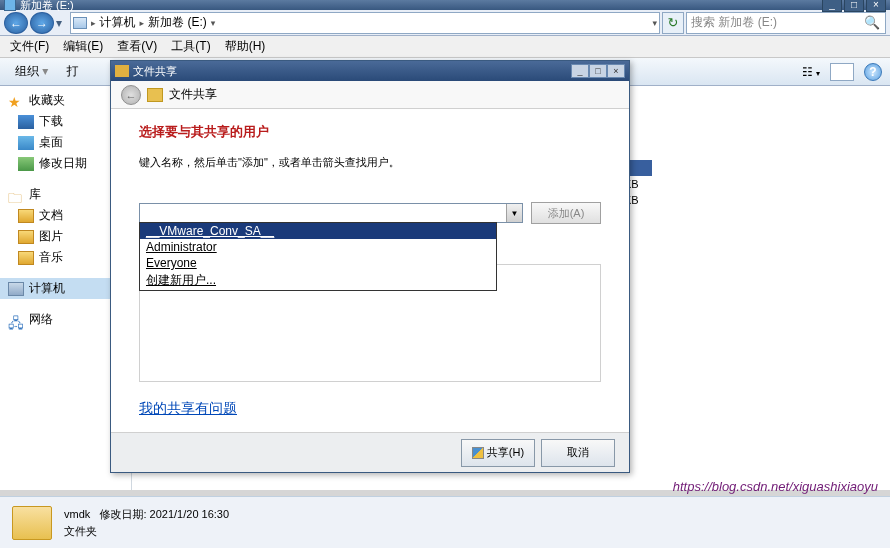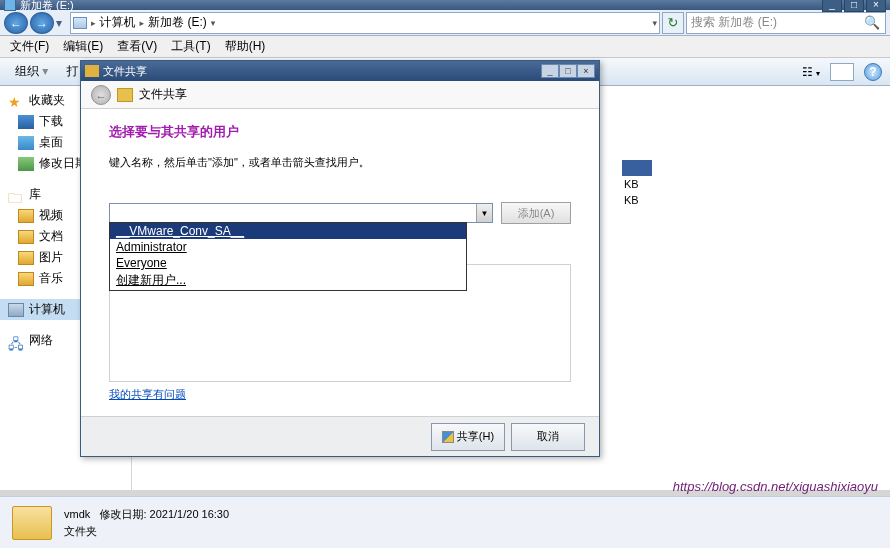--- a/index.html
+++ b/index.html
@@ -50,41 +50,41 @@
 .filebox { position: absolute; left: 490px; top: 74px; width: 140px; }
 .fileentry { display: flex; align-items: center; gap: 4px; padding: 2px; font-size: 11px; }
 .fileentry.selbg { background: #385f9e; color: #fff; width: 30px; height: 16px; }
 
 .statusbar { position: absolute; left: 0; bottom: 0; width: 100%; height: 52px; background: #eef2f8; border-top: 1px solid #c0d0e0; display: flex; align-items: center; padding: 4px 12px; gap: 12px; }
 .statusbar .fldr { width: 40px; height: 34px; background: linear-gradient(#f8e0a0,#e8c050); border: 1px solid #c89820; border-radius: 2px; }
 .statusbar .meta { font-size: 11px; line-height: 1.5; }
 .watermark { position: absolute; right: 12px; bottom: 54px; color: #701a75; font-size: 13px; font-style: italic; }
 
 
-.dialog { position: absolute; left: 80px; top: 60px; width: 520px; background: #eceef0; border: 1px solid #3a5a80; box-shadow: 2px 2px 6px rgba(0,0,0,.3); }
+.dialog { position: absolute; left: 110px; top: 60px; width: 520px; background: #eceef0; border: 1px solid #3a5a80; box-shadow: 2px 2px 6px rgba(0,0,0,.3); }
 .dlg-title { height: 20px; background: linear-gradient(#4a6a98,#2a4a78); color: #fff; display: flex; align-items: center; padding: 0 4px; font-size: 11px; }
 .dlg-title .icn { width: 14px; height: 12px; background: #e0b040; margin-right: 4px; }
 .dlg-title .wb { margin-left: auto; display: flex; gap: 0; }
 .dlg-title .wb span { width: 18px; height: 14px; background: #c8d4e4; color: #333; border: 1px solid #6888b0; text-align: center; line-height: 12px; font-size: 9px; }
 .dlg-header { height: 28px; background: #f8f8f8; border-bottom: 1px solid #d0d0d0; display: flex; align-items: center; padding: 0 10px; gap: 6px; }
 .dlg-header .nav { width: 20px; height: 20px; border-radius: 50%; background: radial-gradient(#e0e0e0,#b0b0b0); border: 1px solid #909090; display: flex; align-items: center; justify-content: center; color: #666; font-size: 11px; }
 .dlg-header .hicn { width: 16px; height: 14px; background: #e8c050; border: 1px solid #c09820; }
 .dlg-body { padding: 14px 28px; background: #fff; margin: 0; }
-.dlg-h1 { font-size: 13px; font-weight: bold; color: #a21caf; margin-bottom: 14px; }
+.dlg-h1 { font-size: 13px; font-weight: bold; color: #b91c1c; margin-bottom: 14px; }
 .dlg-p { font-size: 11px; margin-bottom: 32px; }
 .inputrow { display: flex; gap: 8px; align-items: center; margin-bottom: 0; position: relative; }
 .combo { flex: 1; height: 20px; border: 1px solid #7a90a8; display: flex; }
 .combo input { flex: 1; border: none; padding: 0 4px; font-size: 12px; outline: none; }
 .combo .drop { width: 16px; background: linear-gradient(#f0f0f0,#d0d0d0); border-left: 1px solid #a0a0a0; display: flex; align-items: center; justify-content: center; font-size: 8px; }
 .addbtn { width: 70px; height: 22px; border: 1px solid #a0a0a0; background: linear-gradient(#f8f8f8,#e0e0e0); font-size: 11px; color: #888; }
 .droplist { position: absolute; top: 20px; left: 0; width: 358px; background: #fff; border: 1px solid #333; z-index: 10; }
 .droplist .opt { padding: 1px 6px; font-size: 12px; text-decoration: underline; }
 .droplist .opt.sel { background: #1a3a7a; color: #fff; }
 .listarea { height: 118px; border: 1px solid #d0d0d0; margin-top: 40px; }
-.helplink { display: inline-block; margin-top: 5px; color: #0048b8; text-decoration: underline; font-size: 11px; }
+.helplink { display: inline-block; margin-top: 18px; color: #0048b8; text-decoration: underline; font-size: 14px; }
 .dlg-footer { height: 40px; background: #eceef0; border-top: 1px solid #d0d0d0; display: flex; align-items: center; justify-content: flex-end; padding: 0 14px; gap: 6px; }
 .dlg-footer button { width: 74px; height: 28px; border: 1px solid #8898a8; background: linear-gradient(#f8f8f8,#dde4ec); font-size: 11px; display: flex; align-items: center; justify-content: center; gap: 3px; }
 .shield { width: 12px; height: 12px; background: linear-gradient(135deg,#4a90d0 50%,#f0c040 50%); border: 1px solid #888; }
 </style>
 </head>
 <body>
 
 <div class="titlebar">
   <span class="sys-icon"></span>
   <span>新加卷 (E:)</span>
@@ -151,24 +151,20 @@
         <span class="ico ico-recent"></span>
         <span>修改日期</span>
       </div>
     <div style="height:10px"></div>
     <div class="item hdr">
         <span class="ico ico-lib">🗀</span>
         <span>库</span>
       </div>
     <div class="item">
         <span class="ico ico-folder"></span>
-        <span>视频</span>
-      </div>
-    <div class="item">
-        <span class="ico ico-folder"></span>
         <span>文档</span>
       </div>
     <div class="item">
         <span class="ico ico-folder"></span>
         <span>图片</span>
       </div>
     <div class="item">
         <span class="ico ico-folder"></span>
         <span>音乐</span>
       </div>

